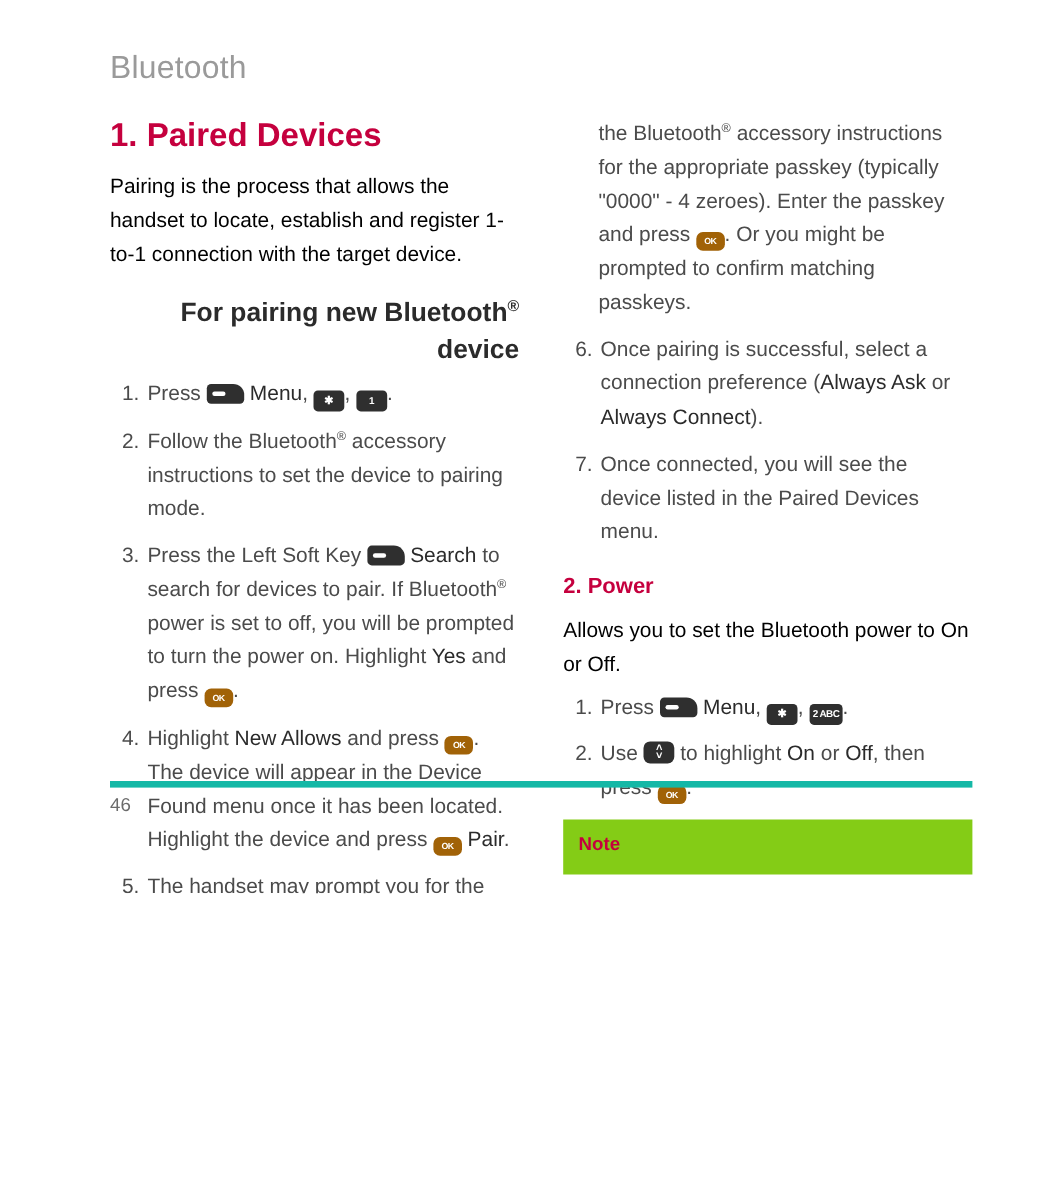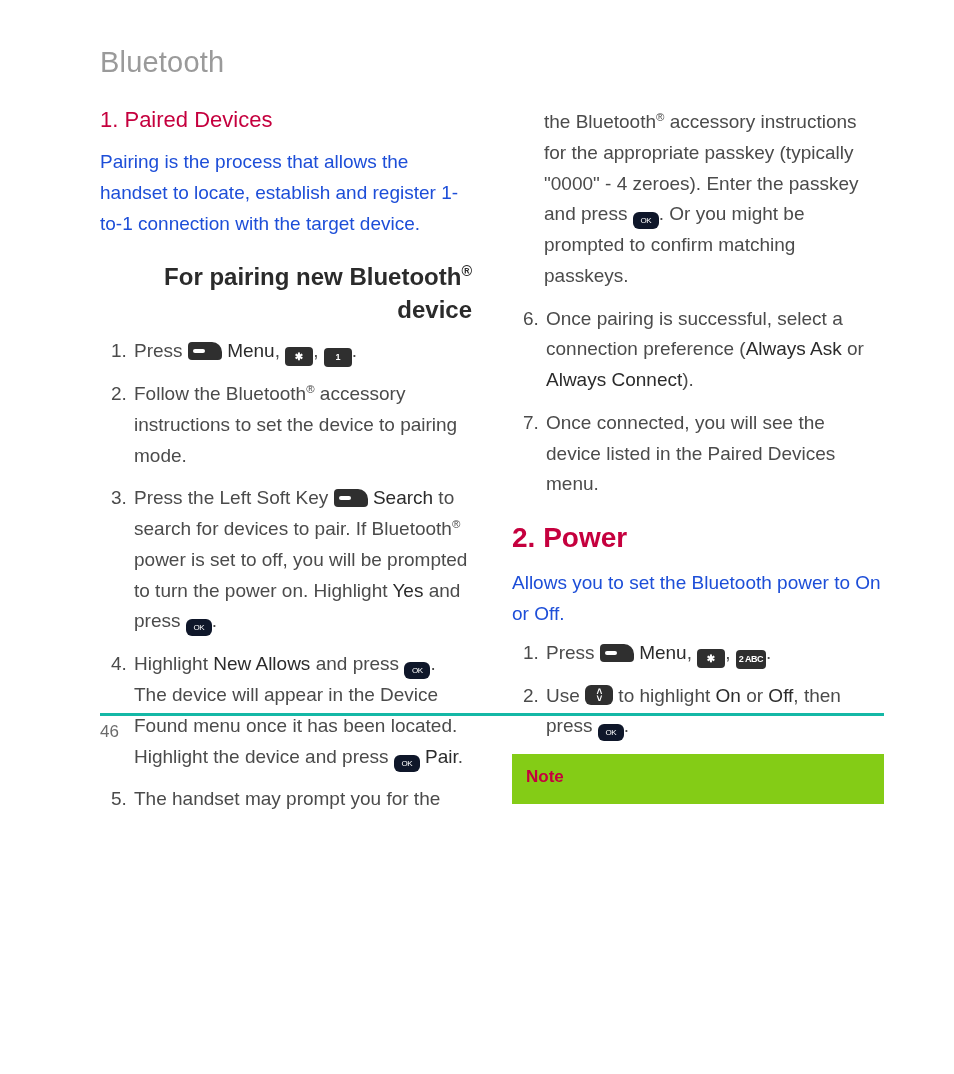--- a/index.html
+++ b/index.html
@@ -17,44 +17,44 @@
     position: relative;
   }
   .chapter {
     font-size: 29px;
     font-weight: 400;
     color: #9a9a9a;
     letter-spacing: 0.2px;
     margin: 0 0 28px 0;
   }
   .section-title {
-    font-size: 22px;
-    font-weight: 400;
+    font-size: 30px;
+    font-weight: 700;
     color: #c5003e;
     margin: 0 0 14px 0;
   }
   .section-title-tight {
-    font-size: 28px;
+    font-size: 20px;
     font-weight: 700;
     color: #c5003e;
     margin: 22px 0 14px 0;
   }
   .subheading {
     font-size: 24px;
     font-weight: 600;
     color: #2b2b2b;
     margin: 22px 0 10px 0;
     line-height: 1.35;
     text-align: right;
   }
   p.intro, p.body {
     font-size: 19px;
     line-height: 1.62;
     margin: 0 0 8px 0;
-    color: #1d4ed8;
+    color: #000000;
   }
   .columns {
     display: flex;
     gap: 40px;
   }
   .col { flex: 1 1 0; }
   ol.steps {
     margin: 0;
     padding: 0 0 0 32px;
     font-size: 19px;
@@ -82,25 +82,25 @@
     padding: 0 3px;
     min-width: 22px;
     position: relative;
     font-weight: 700;
     letter-spacing: -0.5px;
   }
   .key-ok {
     height: 17px;
     line-height: 17px;
     border-radius: 6px;
-    background: #0f172a;
+    background: #a16207;
     font-size: 8px;
     min-width: 20px;
     padding: 0 3px;
-    font-weight: 400;
+    font-weight: 700;
   }
   .key-soft {
     background: #2f2f2f;
     border-radius: 4px 10px 4px 4px;
     height: 18px;
     width: 34px;
     min-width: 34px;
     padding: 0;
     position: relative;
   }
@@ -146,21 +146,21 @@
     font-size: 17px;
     margin: 0 0 2px 0;
   }
 
   
   .footer-line {
     position: absolute;
     left: 100px;
     right: 70px;
     bottom: 70px;
-    border-top: 3px solid #14b8a6;
+    border-top: 6px solid #14b8a6;
     padding-top: 6px;
   }
   .page-num {
     font-size: 17px;
     color: #6b6b6b;
   }
 
   
   .cont {
     font-size: 19px;

